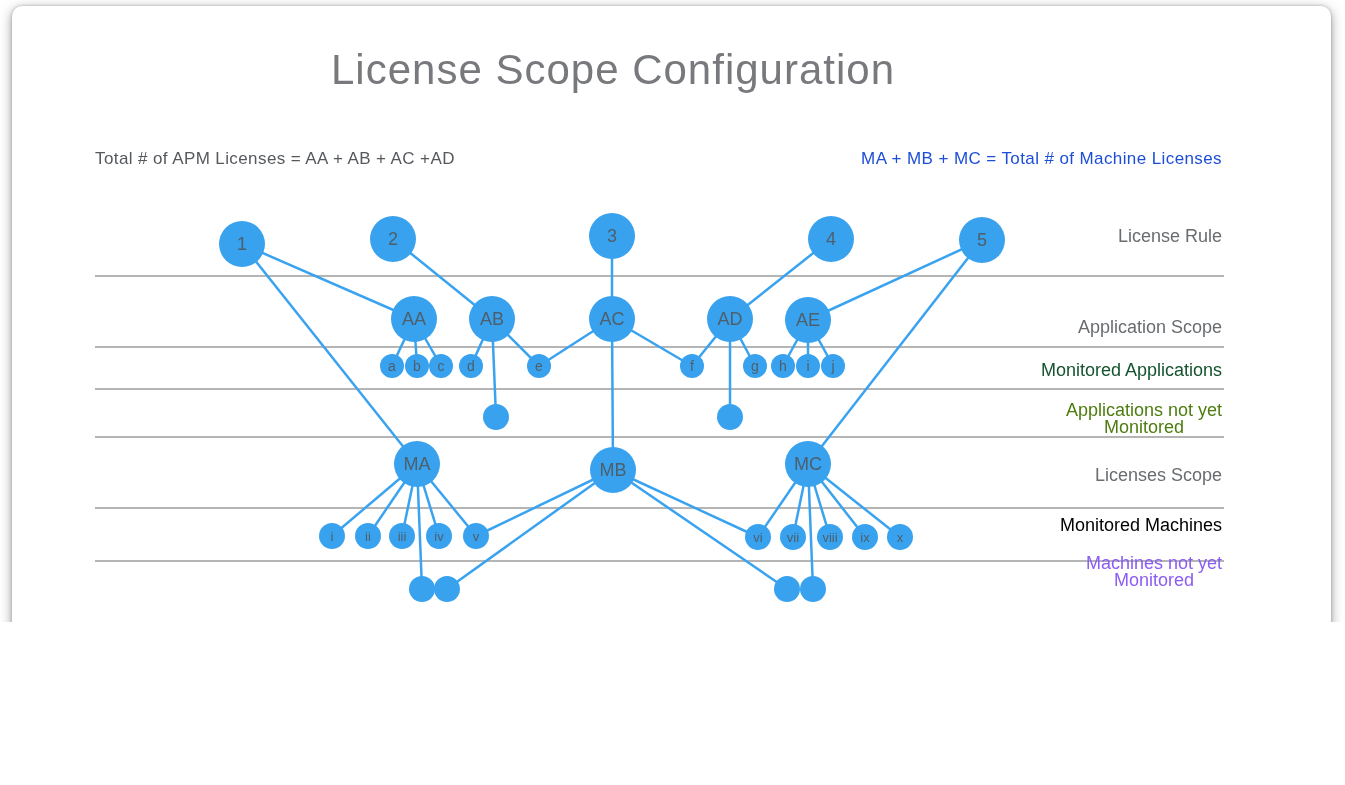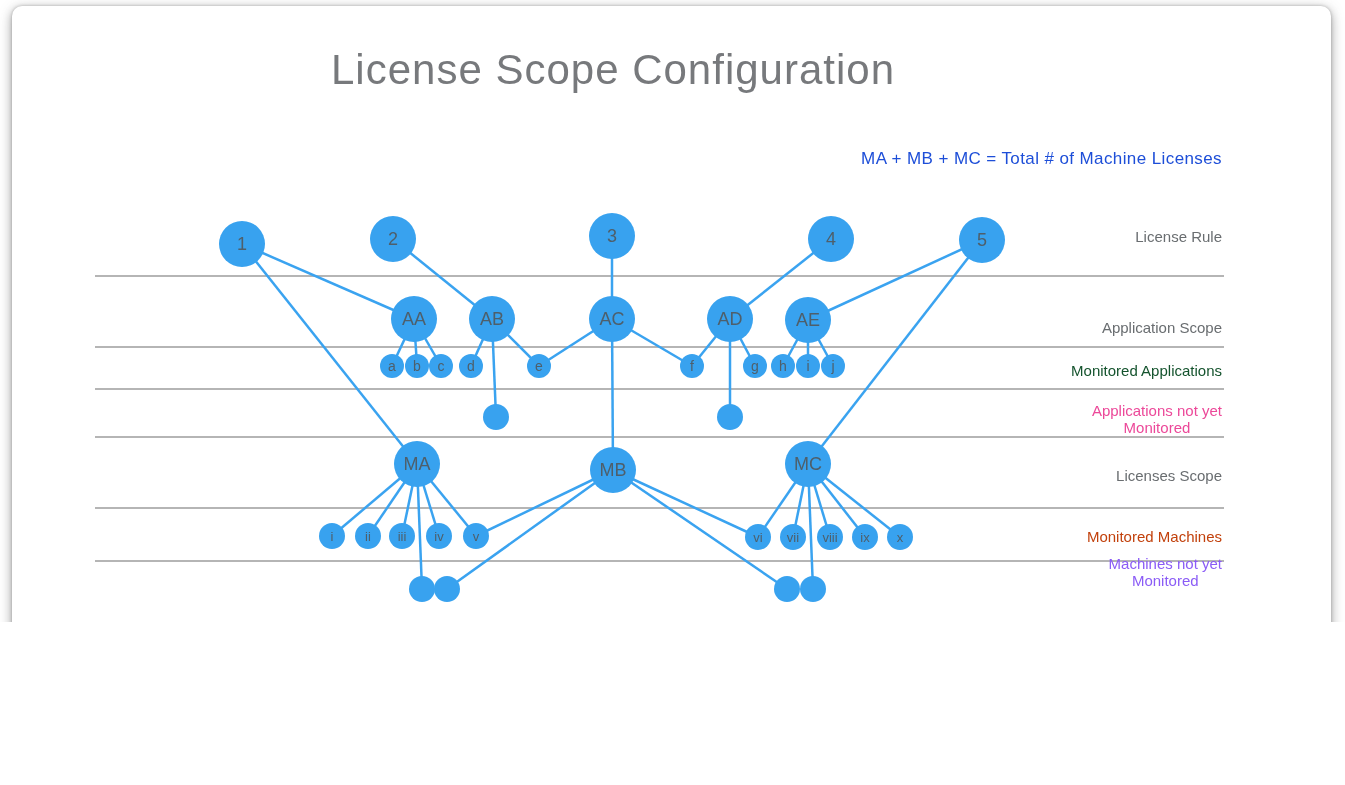--- a/index.html
+++ b/index.html
@@ -7,32 +7,33 @@
          font-family:"Liberation Sans",sans-serif;}
   .card{position:absolute;left:12px;top:6px;width:1319px;height:756px;background:#ffffff;
         border-radius:10px;box-shadow:0 3px 12px rgba(70,70,70,.55), 0 0 3px rgba(120,120,120,.45);}
   .title{position:absolute;left:0;top:70px;width:1226px;transform:translateY(-50%);
          text-align:center;font-size:42px;letter-spacing:1px;color:#77797c;}
   .formula{position:absolute;top:159px;transform:translateY(-50%);font-size:17px;
            letter-spacing:.4px;color:#55595d;}
   .formula-left{left:95px;}
   .formula-right{right:123px;}
   .row-label{position:absolute;right:123px;transform:translateY(-50%);text-align:center;
-             white-space:pre-line;font-size:15px;line-height:17px;color:#696d70;}
+             white-space:pre-line;font-size:18px;line-height:17px;color:#696d70;}
   svg{position:absolute;left:0;top:0;}
   svg text{font-family:"Liberation Sans",sans-serif;}
 </style>
 </head>
 <body>
 
 <div class="stage">
   <div class="card"></div>
 
   <div class="title" style="color: rgb(119, 121, 124);">License Scope Configuration</div>
 
+  <div class="formula formula-left" style="color: rgb(85, 89, 93);">Total # of APM Licenses = AA + AB + AC +AD</div>
   <div class="formula formula-right" style="color: #1d4ed8;">MA + MB + MC = Total # of Machine Licenses</div>
 
   <svg width="1345" height="785" viewBox="0 0 1345 785">
       <line x1="95" y1="276" x2="1224" y2="276" stroke="#b5b5b5" stroke-width="2"></line>
       <line x1="95" y1="347" x2="1224" y2="347" stroke="#b5b5b5" stroke-width="2"></line>
       <line x1="95" y1="389" x2="1224" y2="389" stroke="#b5b5b5" stroke-width="2"></line>
       <line x1="95" y1="437" x2="1224" y2="437" stroke="#b5b5b5" stroke-width="2"></line>
       <line x1="95" y1="508" x2="1224" y2="508" stroke="#b5b5b5" stroke-width="2"></line>
       <line x1="95" y1="561" x2="1224" y2="561" stroke="#b5b5b5" stroke-width="2"></line>
       <line x1="242" y1="244" x2="414" y2="319" stroke="#3aa3f0" stroke-width="2.5"></line>
@@ -144,20 +145,20 @@
       <circle cx="422" cy="589" r="13" fill="#38a2ef"></circle>
       <circle cx="447" cy="589" r="13" fill="#38a2ef"></circle>
       <circle cx="787" cy="589" r="13" fill="#38a2ef"></circle>
       <circle cx="813" cy="589" r="13" fill="#38a2ef"></circle>
     </svg>
 
   <div>
       <div class="row-label" style="top: 236px; color: rgb(105, 109, 112);">License Rule</div>
       <div class="row-label" style="top: 313px; color: rgb(105, 109, 112); margin-top: 14px;">Application Scope</div>
       <div class="row-label" style="top: 370px; color: #14532d;">Monitored Applications</div>
-      <div class="row-label" style="top: 419px; color: #ec4899;">Applications not yet
+      <div class="row-label" style="top: 419px; color: #4d7c0f;">Applications not yet
 Monitored</div>
       <div class="row-label" style="top: 475px; color: rgb(105, 109, 112);">Licenses Scope</div>
-      <div class="row-label" style="top: 536px; color: #c2410c; text-align: right;">Monitored Machines</div>
+      <div class="row-label" style="top: 525px; color: #000000; text-align: right;">Monitored Machines</div>
       <div class="row-label" style="top: 572px; color: #8b5cf6; margin-left: 28px;">Machines not yet
 Monitored</div>
     </div>
 </div>
 
 </body></html>

